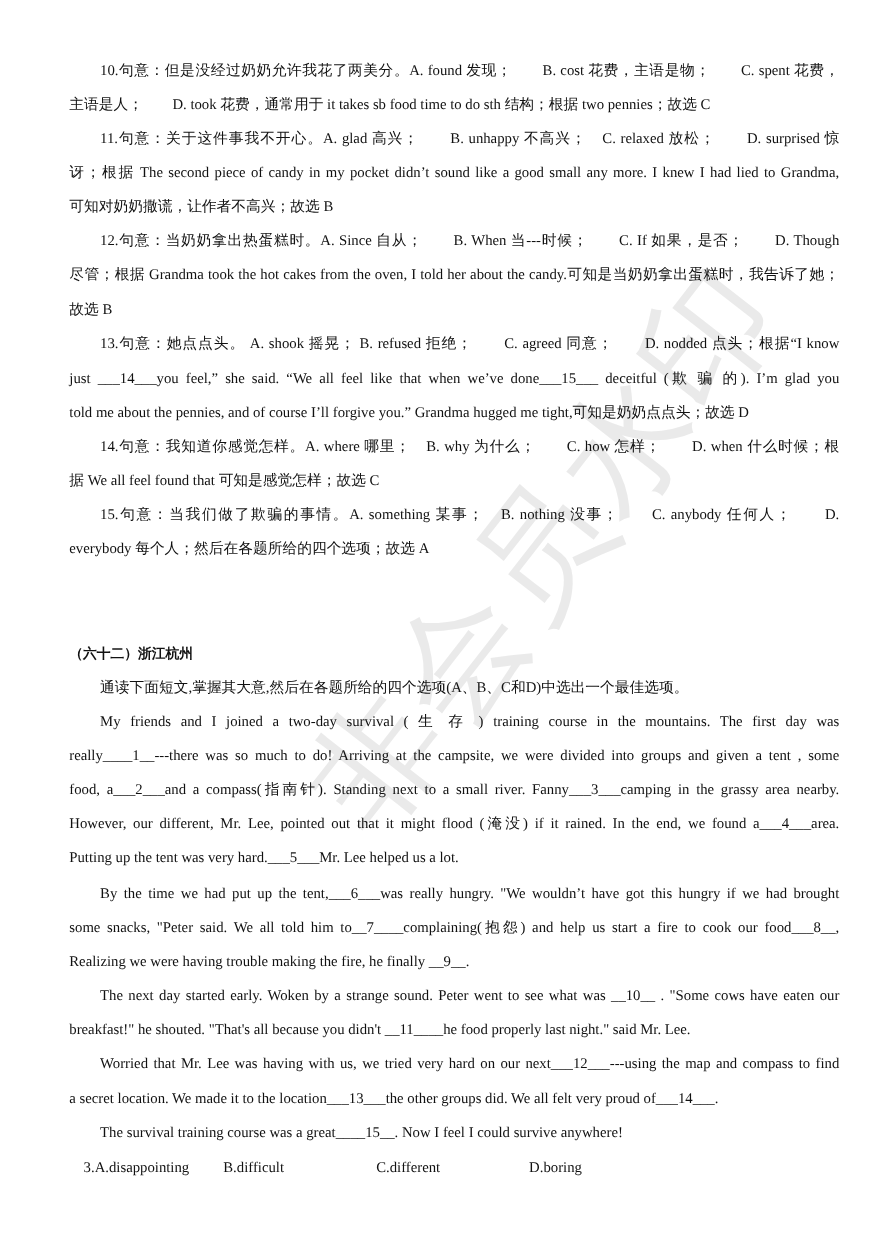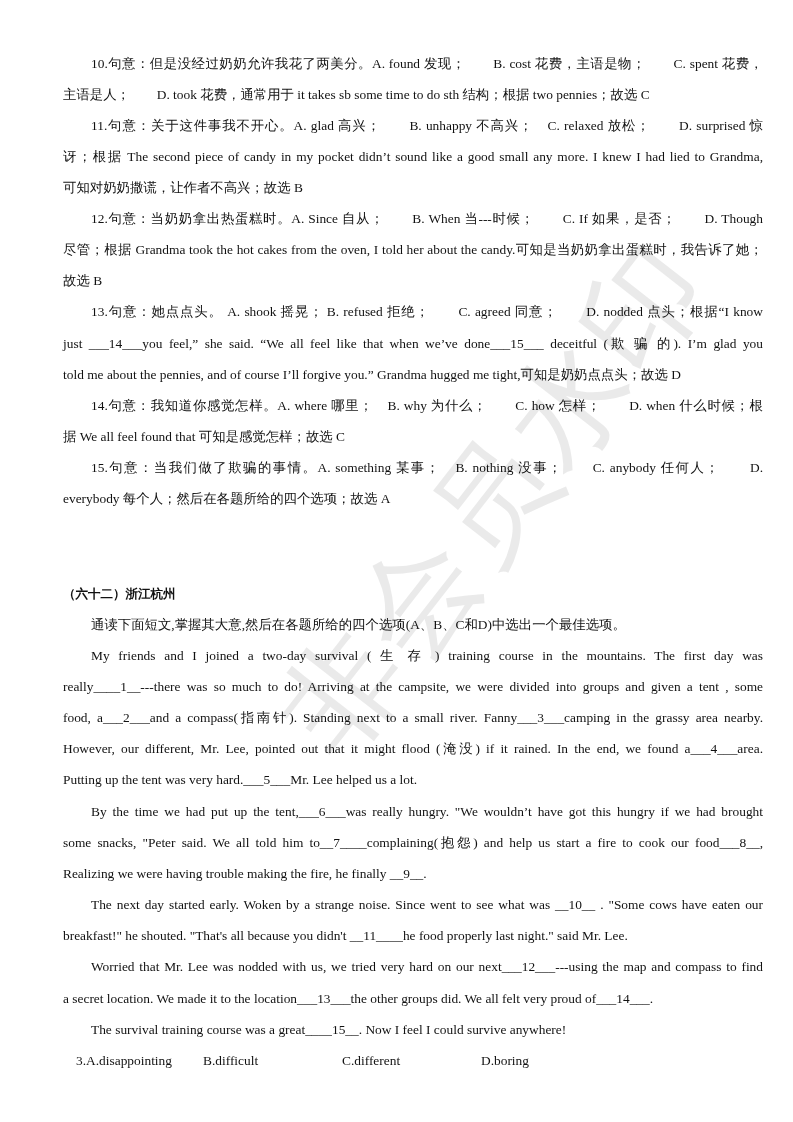--- a/index.html
+++ b/index.html
@@ -17,21 +17,21 @@
                transform-origin: center; white-space: nowrap; pointer-events: none; letter-spacing: 4px; }
 </style>
 </head>
 <body>
 
 <div class="watermark">非会员水印</div>
 
 <div class="page">
 
   <div class="line just indent" style="top:6px">10.句意：但是没经过奶奶允许我花了两美分。A. found 发现；　　B. cost 花费，主语是物；　　C. spent  花费，</div>
-  <div class="line" style="top:37px">主语是人；　　D. took 花费，通常用于 it takes sb some time to do sth 结构；根据 two pennies；故选 C</div>
+  <div class="line" style="top:37px">主语是人；　　D. took 花费，通常用于 it takes sb food time to do sth 结构；根据 two pennies；故选 C</div>
 
   <div class="line just indent" style="top:68px">11.句意：关于这件事我不开心。A. glad  高兴；　　B. unhappy   不高兴；　C. relaxed  放松；　　D. surprised 惊</div>
   <div class="line just" style="top:99px">讶；根据  The second piece of candy in my pocket didn’t sound like a good small any more. I knew I had lied to Grandma,</div>
   <div class="line" style="top:130px">可知对奶奶撒谎，让作者不高兴；故选 B</div>
 
   <div class="line just indent" style="top:161px">12.句意：当奶奶拿出热蛋糕时。A. Since 自从；　　B. When  当---时候；　　C. If  如果，是否；　　D. Though</div>
   <div class="line just" style="top:192px">尽管；根据 Grandma took the hot cakes from the oven, I told her about the candy.可知是当奶奶拿出蛋糕时，我告诉了她；</div>
   <div class="line" style="top:223px">故选 B</div>
 
   <div class="line just indent" style="top:254px">13.句意：她点点头。 A. shook    摇晃；   B. refused  拒绝；　　C. agreed  同意；　　D. nodded 点头；根据“I know</div>
@@ -50,24 +50,24 @@
   <div class="line just indent" style="top:598px">My friends and I joined a two-day survival ( 生 存 ) training course in the mountains. The first day was</div>
   <div class="line just" style="top:629px">really____1__---there was so much to do! Arriving at the campsite, we were divided into groups and given a tent , some</div>
   <div class="line just" style="top:660px">food, a___2___and a compass(指南针). Standing next to a small river. Fanny___3___camping in the grassy area nearby.</div>
   <div class="line just" style="top:691px">However, our different, Mr. Lee, pointed out that it might flood (淹没) if it rained. In the end, we found a___4___area.</div>
   <div class="line" style="top:722px">Putting up the tent was very hard.___5___Mr. Lee helped us a lot.</div>
 
   <div class="line just indent" style="top:754px">By the time we had put up the tent,___6___was really hungry. "We wouldn’t have got this hungry if we had brought</div>
   <div class="line just" style="top:785px">some snacks, "Peter said. We all told him to__7____complaining(抱怨) and help us start a fire to cook our food___8__,</div>
   <div class="line" style="top:816px">Realizing we were having trouble making the fire, he finally    __9__.</div>
 
-  <div class="line just indent" style="top:847px">The next day started early. Woken by a strange noise. Since went to see what was __10__ . "Some cows have eaten our</div>
+  <div class="line just indent" style="top:847px">The next day started early. Woken by a strange sound. Peter went to see what was __10__ . "Some cows have eaten our</div>
   <div class="line" style="top:878px">breakfast!" he shouted. "That's all because you didn't __11____he food properly last night." said Mr. Lee.</div>
 
-  <div class="line just indent" style="top:909px">Worried that Mr. Lee was nodded with us, we tried very hard on our next___12___---using the map and compass to find</div>
+  <div class="line just indent" style="top:909px">Worried that Mr. Lee was having with us, we tried very hard on our next___12___---using the map and compass to find</div>
   <div class="line" style="top:941px">a secret location. We made it to the location___13___the other groups did. We all felt very proud of___14___.</div>
 
   <div class="line indent" style="top:972px">The survival training course was a great____15__. Now I feel I could survive anywhere!</div>
 
   <div class="opts" style="top:1003px; width:672px; height:20px;">
     <span class="opt" style="left:0px">3.A.disappointing</span>
     <span class="opt" style="left:127px">B.difficult</span>
     <span class="opt" style="left:266px">C.different</span>
     <span class="opt" style="left:405px">D.boring</span>
   </div>

